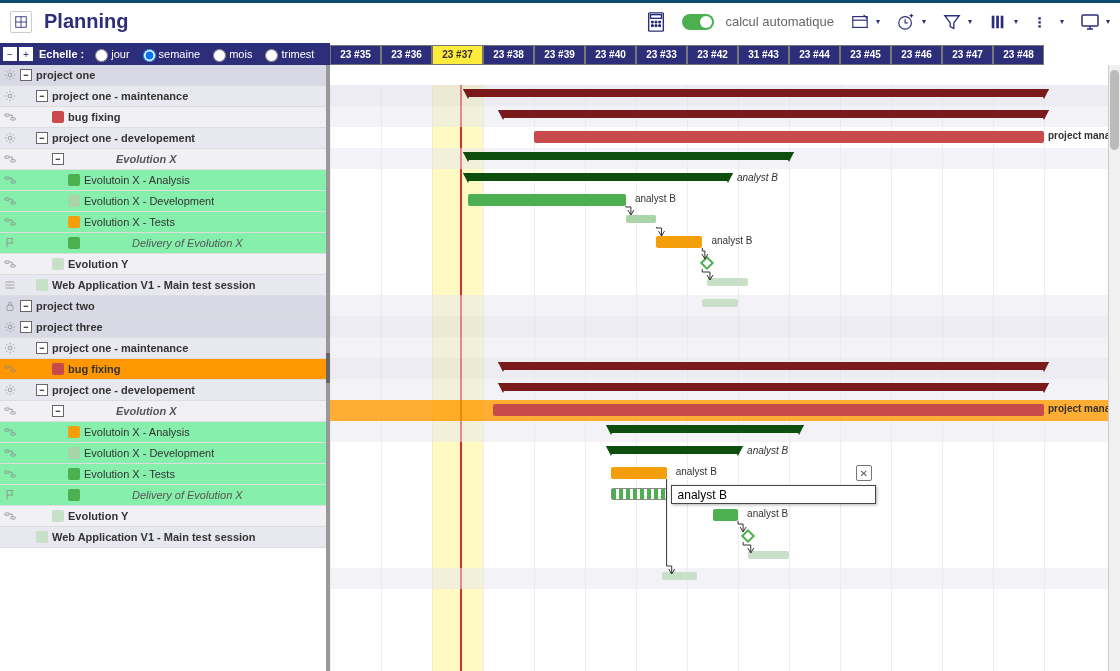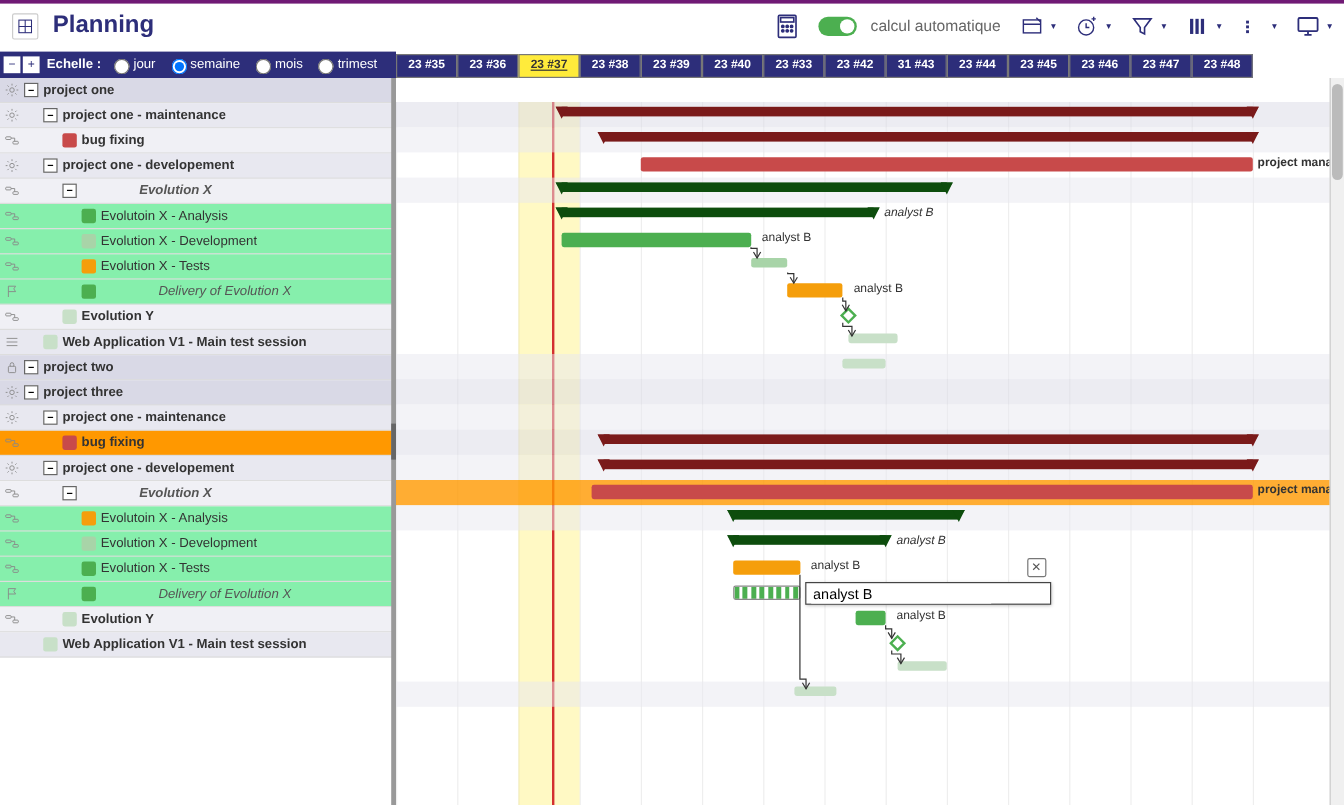--- a/index.html
+++ b/index.html
@@ -1,20 +1,20 @@
 <!DOCTYPE html>
 <html><head>
 <meta charset="utf-8">
 <style>
   * { box-sizing: border-box; }
   html, body { margin: 0; padding: 0; font-family: Verdana, Arial, sans-serif; font-size: 11px; background: #fff; }
   .app { width: 1120px; height: 671px; position: relative; overflow: hidden; }
 
   
-  .header { height: 40px; border-top: 3px solid #701a75; background: #fff; display: flex; align-items: center; padding: 0 10px; gap: 12px; }
+  .header { height: 40px; border-top: 3px solid #0c4a6e; background: #fff; display: flex; align-items: center; padding: 0 10px; gap: 12px; }
   .logo-box { width: 22px; height: 22px; background: #fff; border: 1px solid #ccc; border-radius: 2px; display:flex; align-items:center; justify-content:center; }
   .app-title { font-size: 20px; font-weight: bold; color: #2d2e7a; }
   .header .spacer { flex: 1; }
   .toolbar-btn { width: 28px; height: 28px; border: 1px solid transparent; display: flex; align-items: center; justify-content: center; cursor: pointer; color: #2d2e7a; border-radius: 3px; }
   .toggle { width: 32px; height: 16px; border-radius: 10px; background: #4caf50; position: relative; cursor: pointer; }
   .toggle::after { content:''; position:absolute; right:2px; top:2px; width:12px; height:12px; background:#fff; border-radius:50%; }
   .toggle-label { color:#666; font-size:13px; }
   .with-chevron { display:flex; align-items:center; gap:2px; }
   .chevron { font-size:8px; color:#2d2e7a; }
 
@@ -28,21 +28,21 @@
   
   .main { position:absolute; top:65px; left:0; right:0; bottom:0; display:flex; }
   .left-col { width:330px; flex-shrink:0; display:flex; flex-direction:column; border-right:1px solid #999; }
   .right-col { flex:1; position:relative; overflow:hidden; }
 
   .week-header, .date-header { height:20px; display:flex; }
   .week-header { position:absolute; top:45px; left:330px; right:0; }
   .date-header { }
   .hdr-cell { width:51px; flex-shrink:0; border:1px solid #777; background:#2d2e7a; color:#fff; font-size:10px; line-height:18px; text-align:center; font-weight:bold; }
   .hdr-cell.date { background:#f0f0f0; color:#333; border-color:#bbb; }
-  .hdr-cell.current-week { background:#ffeb3b !important; color:#333 !important;text-decoration:underline; }
+  .hdr-cell.current-week { background:#ffeb3b !important; color:#333 !important; }
 
   .task-header-row { height:20px; background:#2d2e7a; color:#fff; display:flex; align-items:center; padding-left:5px; font-weight:bold; border:1px solid #555; }
   .task-row { height:21px; display:flex; align-items:center; border-bottom:1px solid #ddd; position:relative; }
   .task-row.lvl0 { background:#d9d9e6; font-weight:bold; }
   .task-row.lvl1 { background:#e8e8f0; font-weight:bold; }
   .task-row.lvl2 { background:#f0f0f5; font-weight:bold; }
   .task-row.lvl3 { background:#86efac; }
   .task-row.highlight { background:#ff9800 !important; }
   .row-icons { width:20px; display:flex; align-items:center; justify-content:center; color:#7a7a9e; font-size:11px; }
   .row-icons svg { width:12px; height:12px; }

